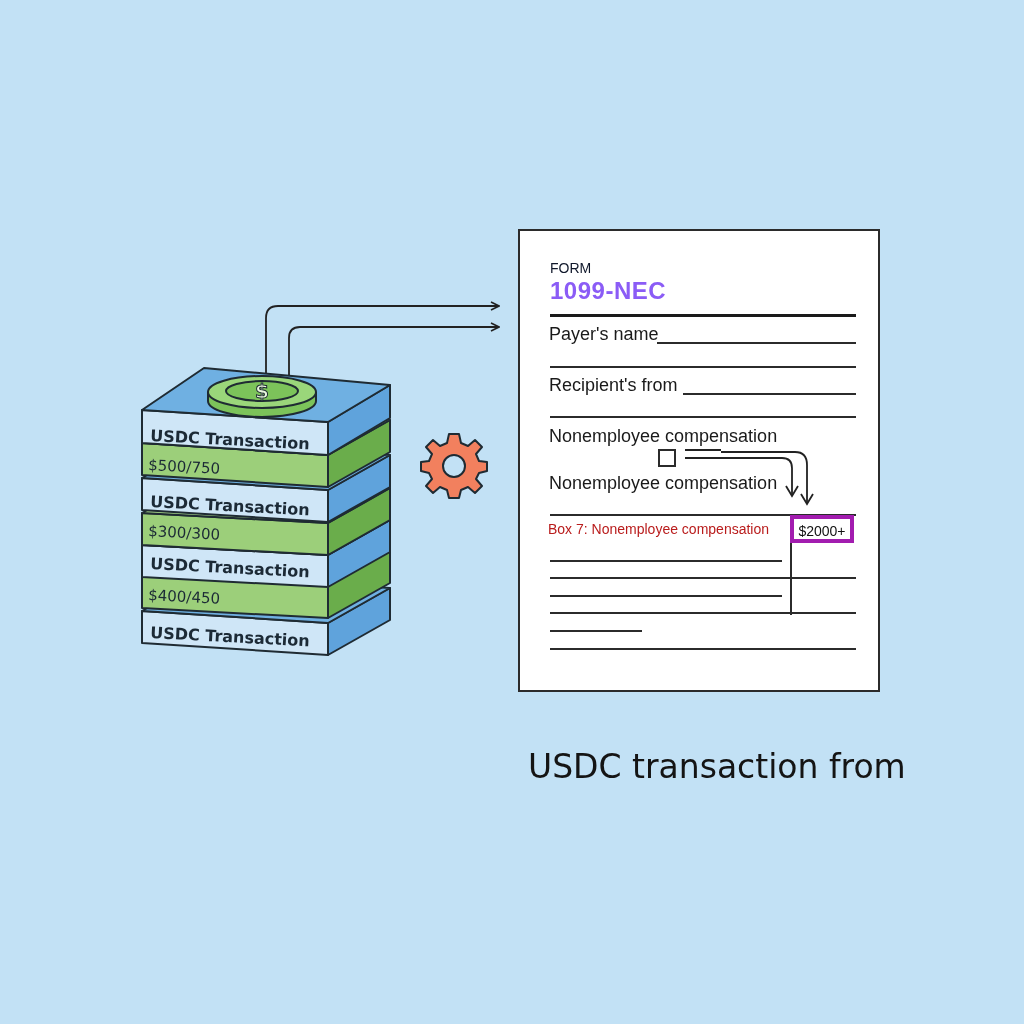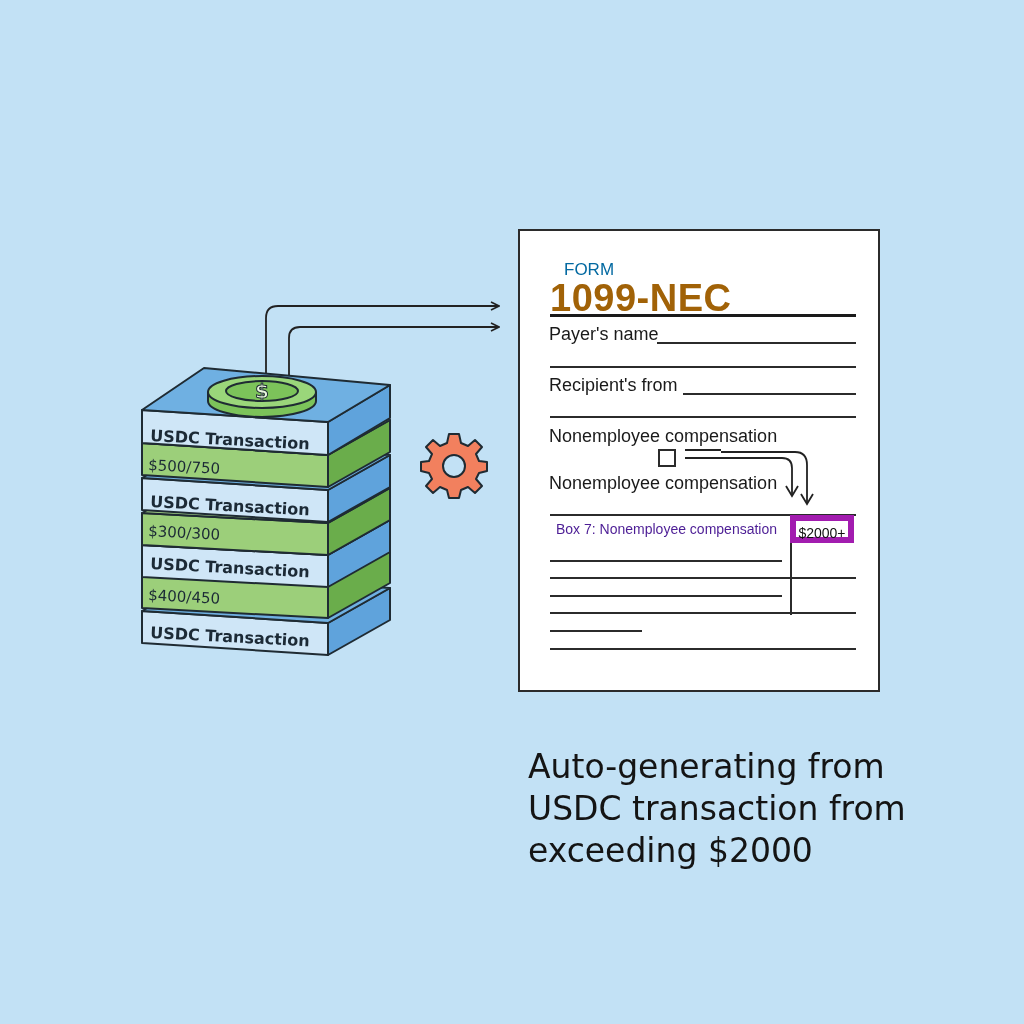--- a/index.html
+++ b/index.html
@@ -9,29 +9,29 @@
     font-family: "Liberation Sans", sans-serif;
     position: relative;
   }
   #stage { position: absolute; left: 0; top: 0; width: 1024px; height: 1024px; }
   .layer-label { font-family: "DejaVu Sans", sans-serif; font-weight: bold; fill: #1c2a36; }
   .amt-label { font-family: "DejaVu Sans", sans-serif; fill: #1c2a36; }
   .form {
     position: absolute; left: 518px; top: 229px; width: 362px; height: 463px;
     background: #ffffff; border: 2px solid #2b2b2b; box-sizing: border-box;
   }
-  .form-small { position: absolute; left: 44px; top: 29px; font-size: 17px; color: #0369a1; }
-  .form-title { position: absolute; left: 30px; top: 46px; font-size: 38px; font-weight: bold; color: #a16207; letter-spacing: 0.5px; }
+  .form-small { position: absolute; left: 30px; top: 29px; font-size: 14px; color: #0f172a; }
+  .form-title { position: absolute; left: 30px; top: 46px; font-size: 24px; font-weight: bold; color: #8b5cf6; letter-spacing: 0.5px; }
   .rule { position: absolute; height: 2px; background: #2b2b2b; }
   .rule.thick { height: 3px; background: #1a1a1a; }
   .field-label { position: absolute; font-size: 18px; color: #1a1a1a; white-space: nowrap; }
-  .box7 { position: absolute; left: 28px; top: 290px; font-size: 14px; color: #4c1d95; white-space: nowrap; margin-left: 8px; }
+  .box7 { position: absolute; left: 28px; top: 290px; font-size: 14px; color: #b91c1c; white-space: nowrap; }
   .amount-cell {
     position: absolute; left: 270px; top: 284px; width: 64px; height: 28px;
-    border: 6px solid #a21caf; box-sizing: border-box; background: #fff;
+    border: 4px solid #a21caf; box-sizing: border-box; background: #fff;
     font-size: 14px; color: #111; text-align: center; line-height: 24px;
   }
   .vline { position: absolute; width: 2px; background: #2b2b2b; }
   .checkbox { position: absolute; left: 138px; top: 218px; width: 18px; height: 18px; border: 2px solid #2b2b2b; box-sizing: border-box; }
   .caption {
     position: absolute; left: 528px; top: 746px; font-size: 33px; line-height: 42px;
     color: #141414; font-family: "DejaVu Sans", sans-serif;
   }
   .caption span { display: block; white-space: nowrap; }
 </style>
@@ -145,16 +145,14 @@
     <line x1="685" y1="450" x2="721" y2="450"></line>
     <path d="M685,458 L782,458 Q792,458 792,468 L792,494"></path>
     <path d="M687,464 L782,464" stroke-width="0"></path>
     <path d="M721,452 L795,452 Q807,452 807,465 L807,502"></path>
     <path d="M786,486 L792,496 L798,486"></path>
     <path d="M801,494 L807,504 L813,494"></path>
   </g>
 </svg>
 
 <div class="caption">
-  <span>Auto-generating from</span>
   <span>USDC transaction from</span>
-  <span>exceeding $2000</span>
 </div>
 
 </body></html>

